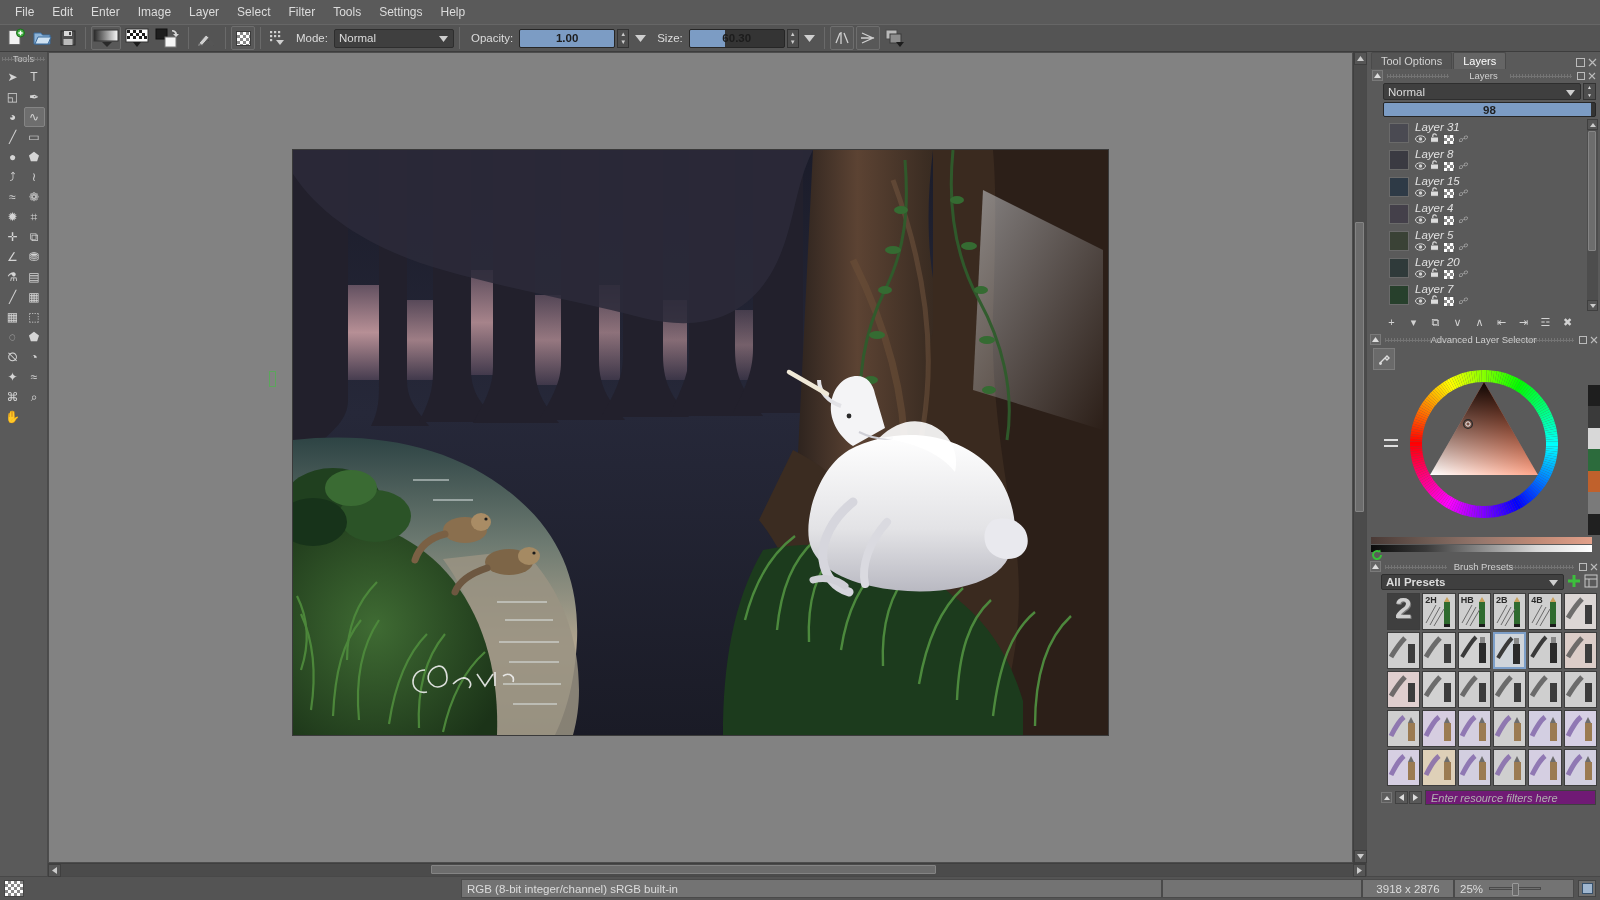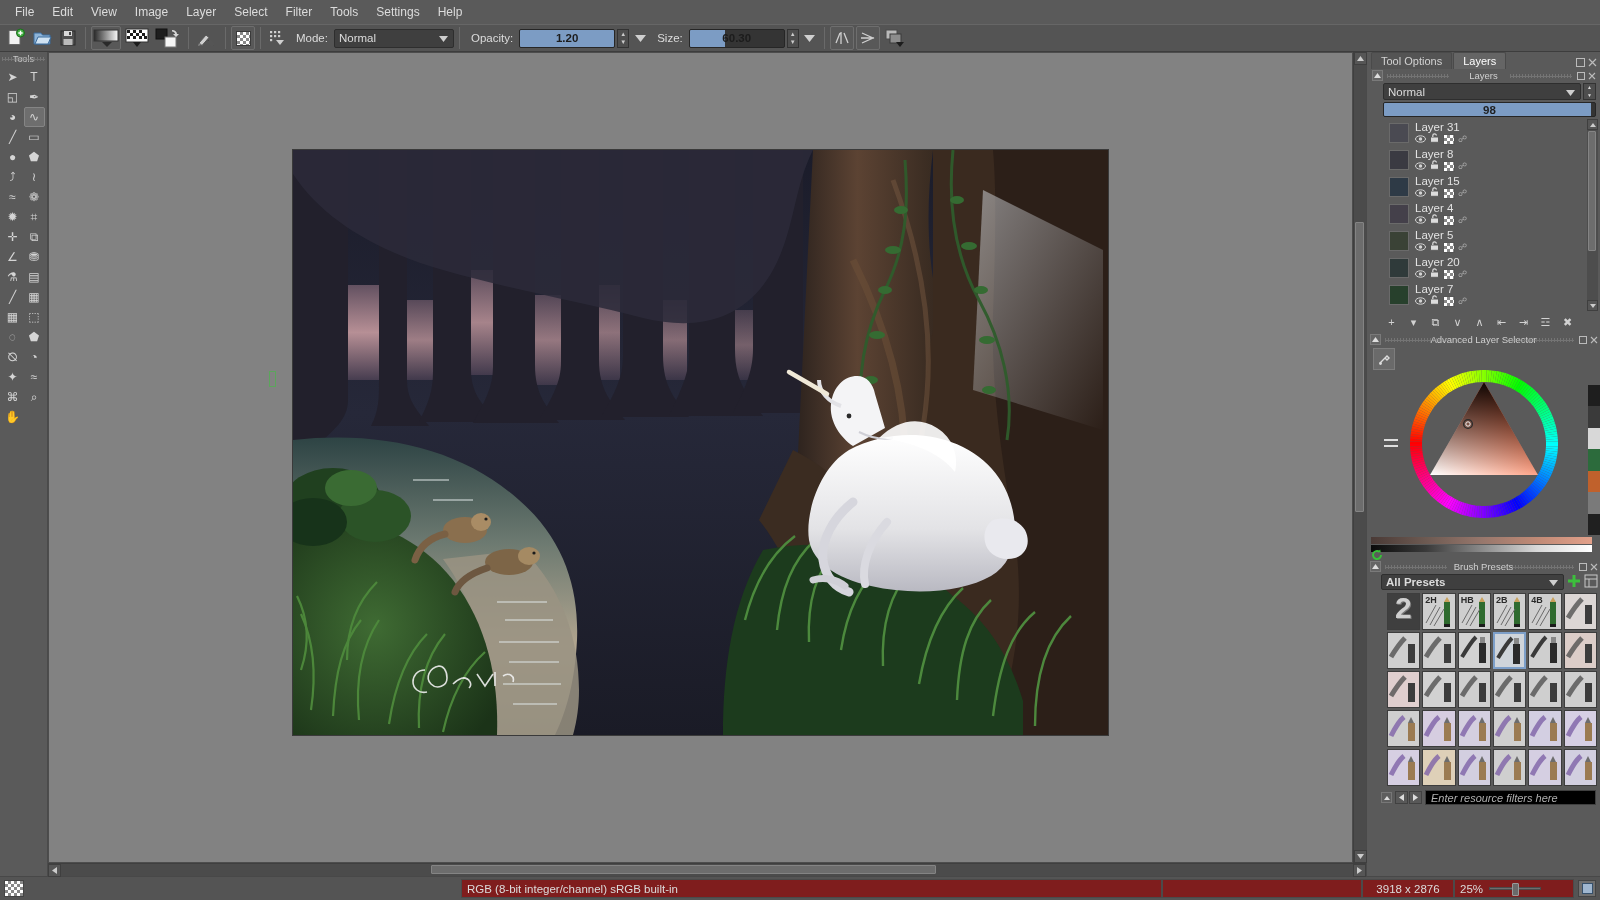--- a/index.html
+++ b/index.html
@@ -79,59 +79,59 @@
                            border:1px solid #7a7a7a; display:flex; align-items:center; justify-content:center; }
   .panel-title .dots { position:absolute; top:5px; height:4px; width:62px;
     background-image:repeating-linear-gradient(90deg,#8f8f8f 0 1px, transparent 1px 3px),
                      repeating-linear-gradient(0deg,#8f8f8f 0 1px, transparent 1px 3px);
     background-size:3px 3px; opacity:.5; }
   .panel-title .dots.l { left:18px; } .panel-title .dots.r { right:26px; }
   .panel-title .xs { position:absolute; right:2px; top:2px; display:flex; gap:3px; }
 
   .layerpanel { background:#5a5a5a; padding:0 2px; }
   .layerlist { background:#5a5a5a; height:192px; overflow:hidden; position:relative; display:flex; }
-  .layerlist-inner { flex:1; position:relative; }
+  .layerlist-inner { flex:1; position:relative;font-style:italic; }
   .layerrow { height:27px; position:relative; display:flex; align-items:center; padding-left:20px; }
   .lthumb { width:20px; height:20px; background:#5e5e5e; border:1px solid #6a6a6a; margin-right:3px; overflow:hidden; }
   .lname { font-size:11.5px; color:#e2e2e2; position:absolute; left:46px; top:2px; }
   .licons { position:absolute; left:46px; top:14px; display:flex; gap:3px; align-items:center; }
   .lscroll { width:11px; background:#4d4d4d; position:relative; }
 
   .layertools { height:22px; display:flex; align-items:center; gap:5px; padding-left:14px; background:#5a5a5a; }
   .ltbtn { width:17px; height:16px; display:flex; align-items:center; justify-content:center; }
 
   .colorsel { position:relative; background:#5a5a5a; height:214px; }
 
   .brushpanel { flex:1; display:flex; flex-direction:column; min-height:0; }
   .brushfilter { height:18px; display:flex; align-items:center; gap:3px; padding:0 2px;font-weight:bold; }
   .brushgrid { display:grid; grid-template-columns:repeat(6,1fr); gap:2px; padding:2px 3px 2px 20px; }
   .bcell { height:37px; background:#c9c9c9; border:1px solid #3d3d3d; position:relative; overflow:hidden; }
   .bcell.sel { border:2px solid #7d9fc9; }
 
   
   .statusbar { height:24px; background:#545454; display:flex; align-items:center; border-top:1px solid #484848; flex:0 0 24px; }
-  .st-cell { height:19px; border:1px solid #4a4a4a; background:#7f1d1d; display:flex; align-items:center; padding:0 5px; font-size:11.5px; color:#dcdcdc; }
+  .st-cell { height:19px; border:1px solid #4a4a4a; background:#737373; display:flex; align-items:center; padding:0 5px; font-size:11.5px; color:#dcdcdc; }
   .slider-track { width:52px; height:3px; background:#6e6e6e; border:1px solid #4a4a4a; position:relative; }
   .slider-knob { position:absolute; left:22px; top:-5px; width:7px; height:13px; background:#6a6a6a; border:1px solid #9a9a9a; border-radius:1px; }
 
   
   .sq { display:inline-block; }
   .chk { background-image:linear-gradient(45deg,#888 25%,transparent 25%,transparent 75%,#888 75%),
                          linear-gradient(45deg,#888 25%,#fff 25%,#fff 75%,#888 75%);
          background-size:6px 6px; background-position:0 0,3px 3px; }
 </style>
 </head>
 <body>
 
 <div class="app">
 
   <div class="menubar">
     <div class="mi">File</div>
     <div class="mi">Edit</div>
-    <div class="mi">View</div>
+    <div class="mi">Enter</div>
     <div class="mi">Image</div>
     <div class="mi">Layer</div>
     <div class="mi">Select</div>
     <div class="mi">Filter</div>
     <div class="mi">Tools</div>
     <div class="mi">Settings</div>
     <div class="mi">Help</div>
   </div>
 
   <div class="toolbar">
@@ -231,21 +231,21 @@
         <svg width="9" height="6" viewBox="0 0 9 6">
             <path d="M0 0h9L4.5 6z" fill="#cfcfcf"></path>
           </svg>
       </span>
     </div>
     <div class="tb-sep"></div>
 
     <span class="lbl">Opacity:</span>
     <div class="spin" style="width:96px;">
       <div class="fill" style="width:100%"></div>
-      <div class="val">1.20</div>
+      <div class="val">1.00</div>
     </div>
     <div class="spin-btns">
         <div>▲</div>
         <div>▼</div>
       </div>
     <div class="tb-btn" style="width:18px;">
       <svg width="11" height="7" viewBox="0 0 11 7">
           <path d="M0 0h11L5.5 7z" fill="#cfcfcf"></path>
         </svg>
     </div>
@@ -1398,21 +1398,21 @@
               <svg width="5" height="7" viewBox="0 0 5 7">
                   <path d="M5 0L0 3.5 5 7z" fill="#ddd"></path>
                 </svg>
               </div>
             <div style="width:13px;height:13px;background:#585858;border:1px solid #414141;display:flex;align-items:center;justify-content:center;">
               <svg width="5" height="7" viewBox="0 0 5 7">
                   <path d="M0 0l5 3.5L0 7z" fill="#ddd"></path>
                 </svg>
               </div>
           </div>
-          <div style="flex:1;height:15px;background:#000000;border:1px solid #3f3f3f;display:flex;align-items:center;padding-left:5px;">
+          <div style="flex:1;height:15px;background:#701a75;border:1px solid #3f3f3f;display:flex;align-items:center;padding-left:5px;">
             <span style="font-style:italic;color:#b0b0b0;font-size:11px;">Enter resource filters here</span>
           </div>
         </div>
       </div>
     </div>
   </div>
 
   <div class="statusbar">
     <div style="width:20px;height:17px;margin-left:4px;border:1px solid #444;" class="chk"></div>
     <div style="width:437px;"></div>

